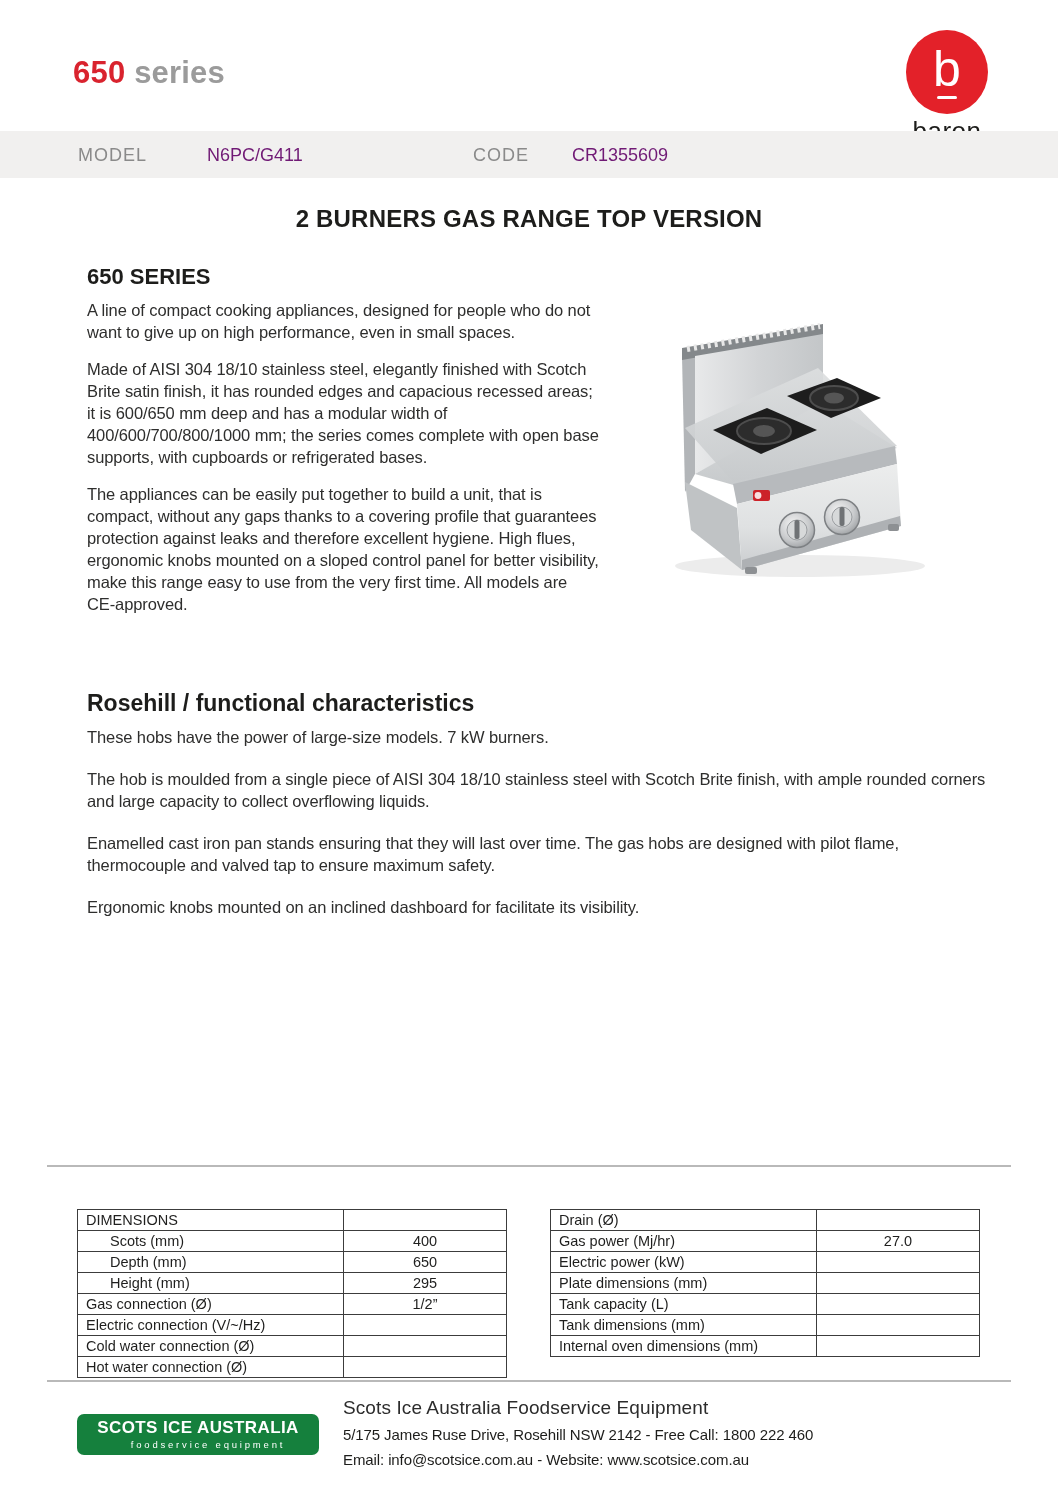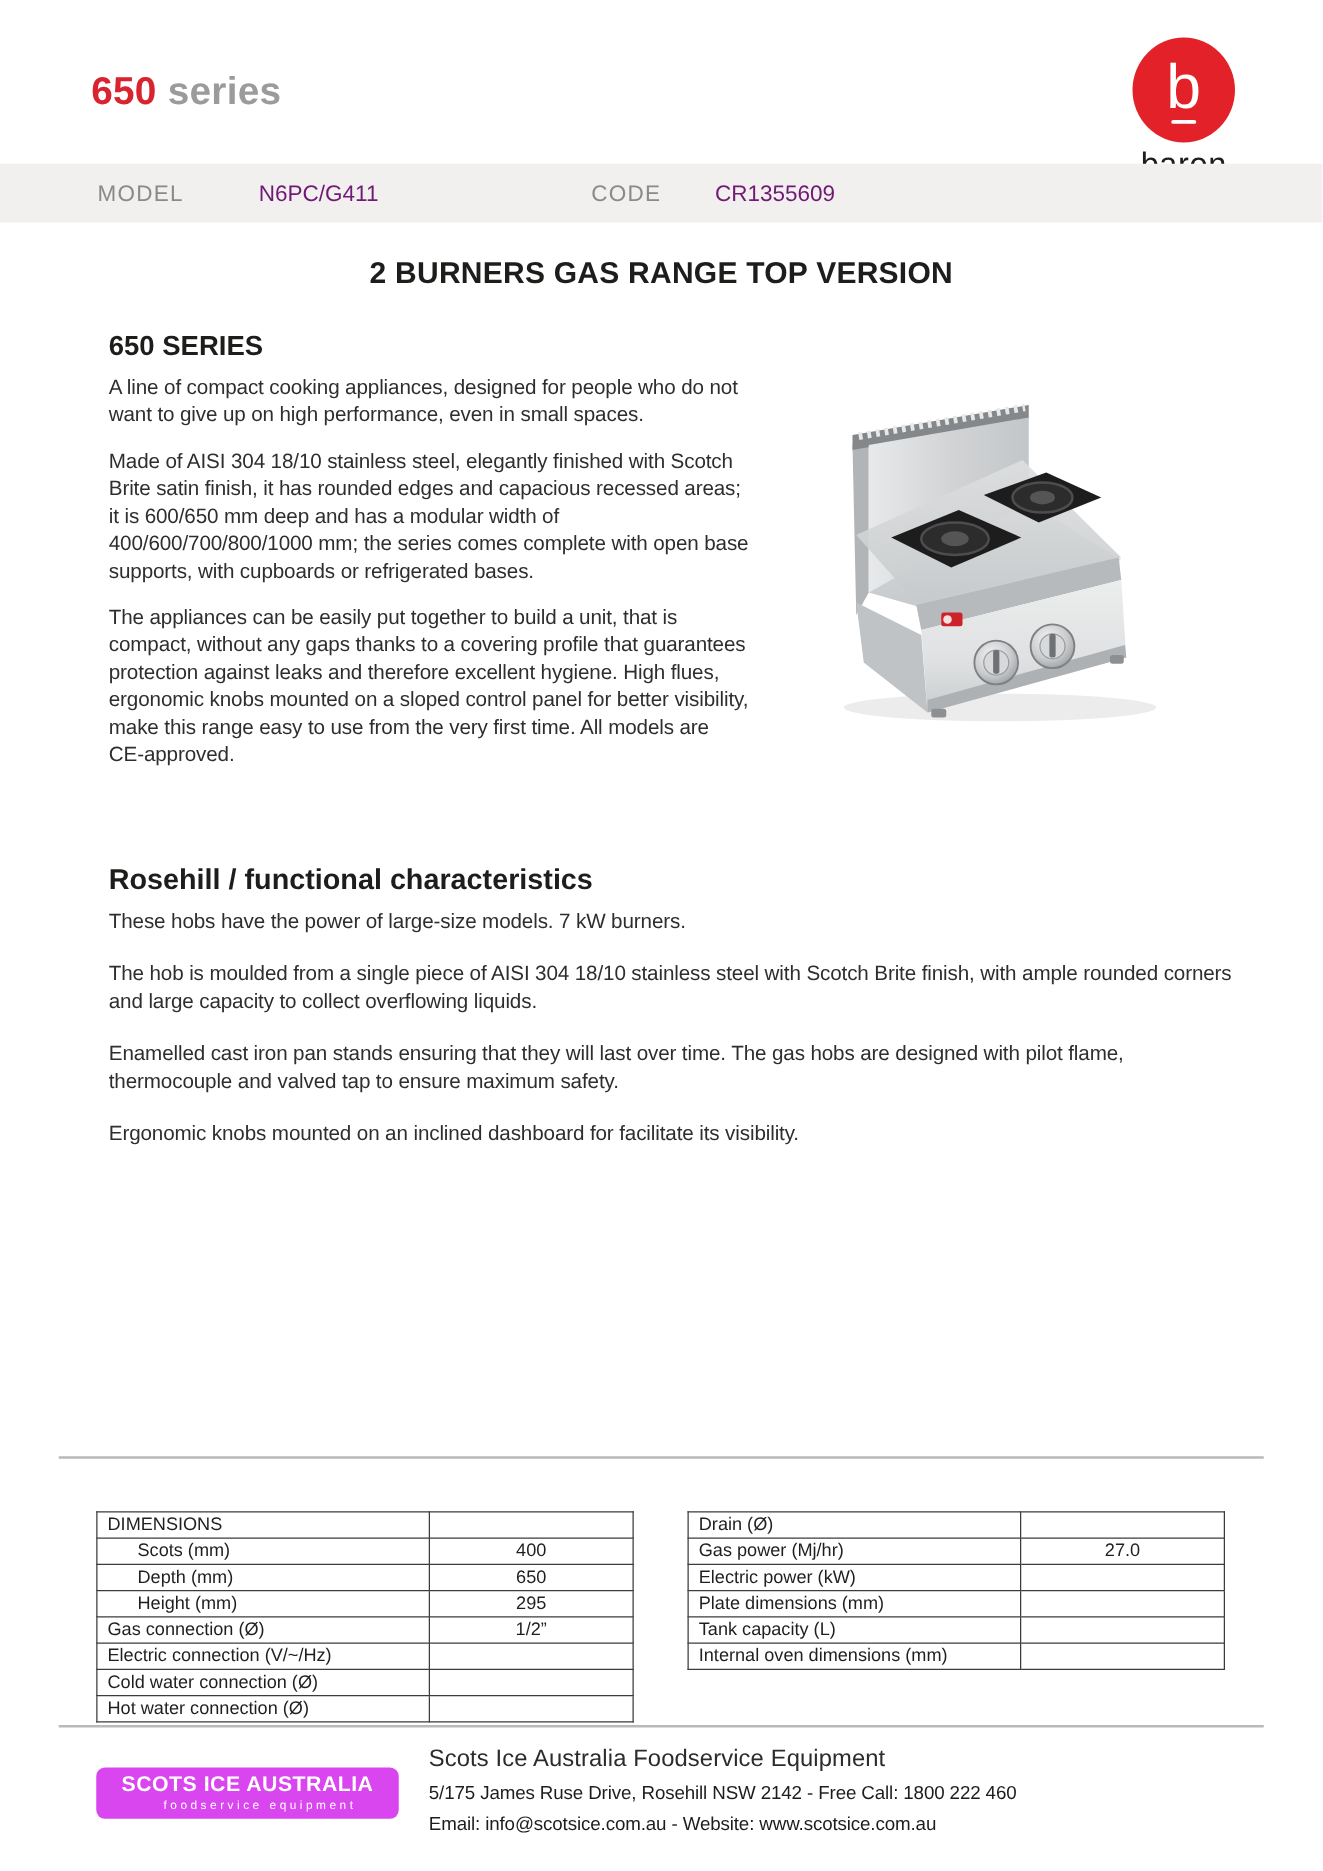--- a/index.html
+++ b/index.html
@@ -97,21 +97,21 @@
     height: 21px; padding: 0 8px;
     white-space: nowrap; overflow: hidden;
   }
   .spec-table td.label { width: 62%; }
   .spec-table td.value { width: 38%; text-align: center; }
   .spec-table tr.indent td.label { padding-left: 32px; }
 
   
   .footer-logo {
     position: absolute; left: 77px; top: 1414px; width: 242px; height: 41px;
-    background: #d946ef; border-radius: 7px;
+    background: #15803d; border-radius: 7px;
     display: flex; flex-direction: column; align-items: center; justify-content: center;
     color: #fff;
   }
   .footer-logo .l1 { font-size: 17px; font-weight: bold; letter-spacing: 0.4px; line-height: 18px; }
   .footer-logo .l2 { font-size: 9.5px; letter-spacing: 2.8px; margin-top: 2px; margin-left: 20px; }
 
   .footer-text { position: absolute; left: 343px; top: 1397px; color: #222; }
   .footer-text .company { font-size: 19px; color: #2c2c2c; margin-bottom: 7px; letter-spacing: 0.1px; }
   .footer-text .line { font-size: 15px; color: #1d1d1b; margin-bottom: 8px; letter-spacing: -0.1px; }
 </style>
@@ -285,20 +285,24 @@
       </tr>
       <tr>
         <td class="label">Plate dimensions (mm)</td>
         <td class="value"></td>
       </tr>
       <tr>
         <td class="label">Tank capacity (L)</td>
         <td class="value"></td>
       </tr>
       <tr>
+        <td class="label">Tank dimensions (mm)</td>
+        <td class="value"></td>
+      </tr>
+      <tr>
         <td class="label">Internal oven dimensions (mm)</td>
         <td class="value"></td>
       </tr>
     </tbody>
   </table>
 
   <div class="rule rule-footer"></div>
 
   <div class="footer-logo">
     <div class="l1">SCOTS ICE AUSTRALIA</div>

